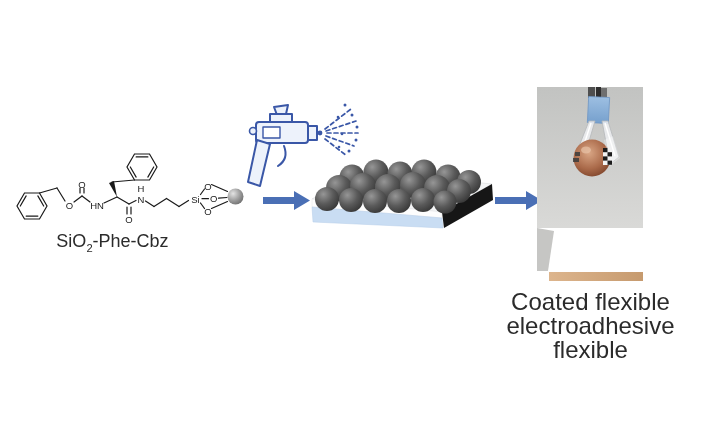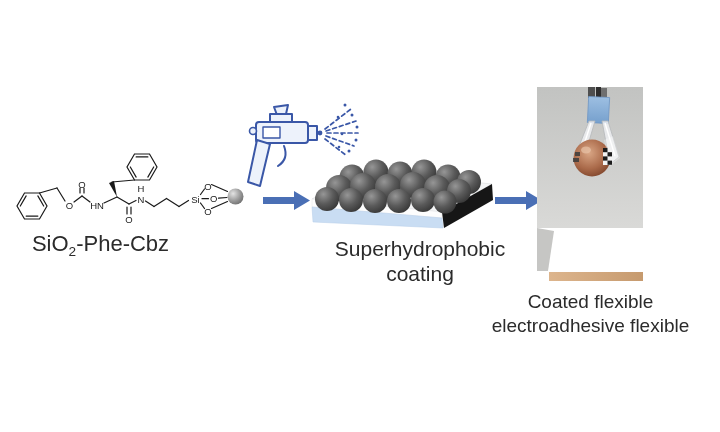--- a/index.html
+++ b/index.html
@@ -8,24 +8,24 @@
     background:#ffffff; overflow:hidden;
     font-family:"Liberation Sans", sans-serif;
   }
   svg { position:absolute; left:0; top:0; }
   svg text.atom {
     font-family:"Liberation Sans", sans-serif;
     font-size:9.5px; fill:#1a1a1a;
     text-anchor:middle; dominant-baseline:central;
   }
   .lbl { position:absolute; text-align:center; color:#2b2b2b; }
-  .mol-lbl  { left:8px;  top:231px; width:185px; font-size:22px; }
+  .mol-lbl  { left:20px;  top:231px; width:185px; font-size:18px; }
   .mol-lbl sub { font-size:0.62em; }
   .coat-lbl { left:310px; top:236px; width:220px; font-size:21px; line-height:25px; }
-  .grip-lbl { left:468px; top:290px; width:245px; font-size:19px; line-height:24px; }
+  .grip-lbl { left:468px; top:290px; width:245px; font-size:24px; line-height:24px; }
 </style>
 </head>
 <body>
 
 <div class="canvas">
 
 <svg width="720" height="432" viewBox="0 0 720 432">
   <defs>
     <radialGradient id="ballG" cx="35%" cy="30%" r="75%">
       <stop offset="0%" stop-color="#969696"></stop>
@@ -220,23 +220,19 @@
     </g>
     <g fill="#3c3c3c" opacity="0.85">
       <rect x="575" y="152" width="5" height="4"></rect>
       <rect x="573" y="158" width="6" height="4"></rect>
     </g>
   </g>
 </svg>
 
 <div class="lbl mol-lbl"><span>SiO</span><sub>2</sub><span>-Phe-Cbz</span></div>
 
-<div class="lbl coat-lbl">
-  <div>Superhydrophobic</div>
-  <div>coating</div>
-</div>
 
 <div class="lbl grip-lbl">
   <div>Coated flexible</div>
   <div>electroadhesive flexible</div>
 </div>
 
 </div>
 
 </body></html>

